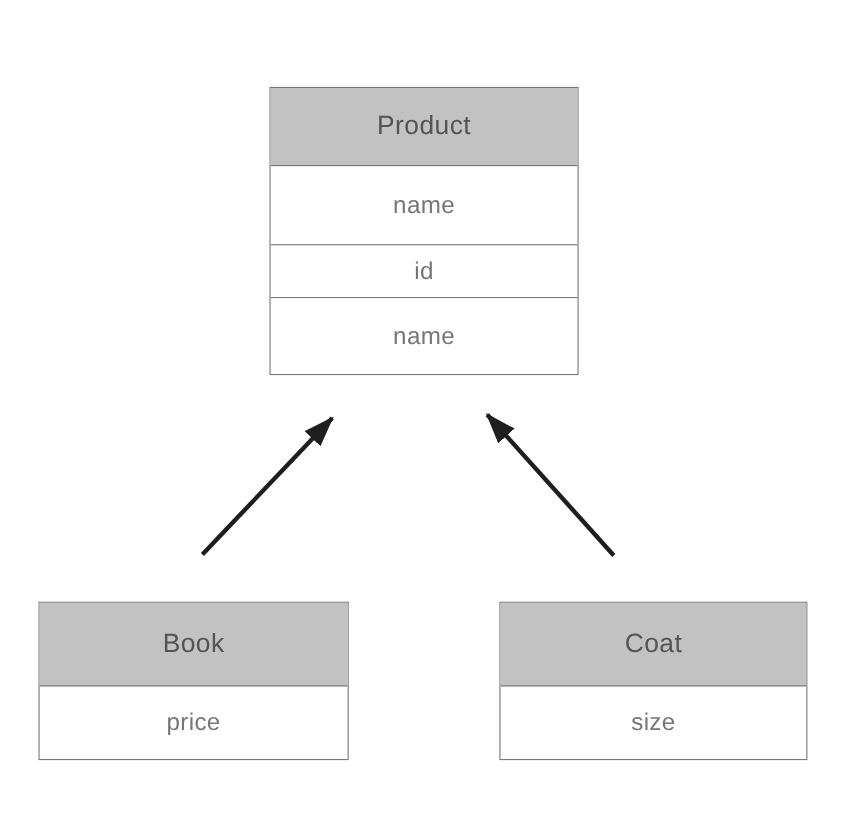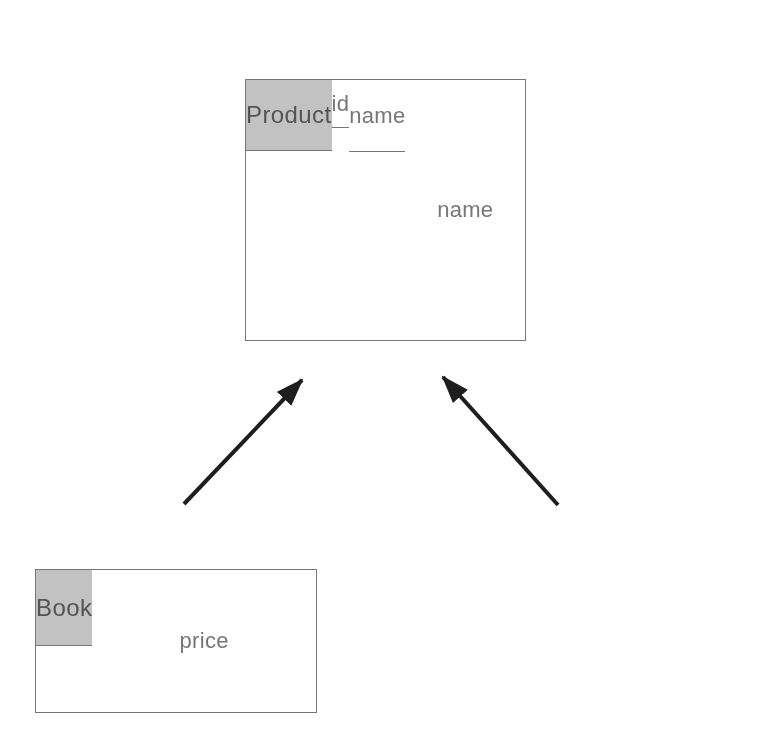--- a/index.html
+++ b/index.html
@@ -18,20 +18,21 @@
     background: var(--canvas-bg);
     font-family: "Liberation Sans", sans-serif;
     overflow: hidden;
   }
   .uml-box {
     position: absolute;
     box-sizing: border-box;
     border: 1px solid var(--border);
     background: #ffffff;
     display: flex;
+    flex-direction: column;
   }
   .uml-header {
     background: var(--header-fill);
     color: var(--header-text);
     font-size: 24px;
     letter-spacing: 0.4px;
     display: flex;
     align-items: center;
     justify-content: center;
     border-bottom: 1px solid var(--border);
@@ -49,51 +50,55 @@
   }
   .uml-row:last-child { border-bottom: none; flex: 1 1 auto; }
 
   
   .box-product { left: 245px; top: 79px; width: 281px; height: 262px; }
   .box-product .uml-header { height: 70px; }
   .box-product .row-0 { height: 47px; }
   .box-product .row-1 { height: 71px; }
 
   
-  .box-book { left: 35px; top: 569px; width: 282px; height: 144px; }
+  .box-book { left: 35px; top: 547px; width: 282px; height: 144px; }
   .box-book .uml-header { height: 75px; }
 
   
   .box-coat { left: 454px; top: 547px; width: 280px; height: 144px; }
   .box-coat .uml-header { height: 75px; }
 
   .arrow-layer {
     position: absolute;
     left: 0; top: 0;
     width: 784px; height: 750px;
     pointer-events: none;
   }
 </style>
 </head>
 <body>
 
 <div class="canvas">
 
   <div class="uml-box box-product">
     <div class="uml-header">Product</div>
+    <div class="uml-row row-1">name</div>
     <div class="uml-row row-0">id</div>
-    <div class="uml-row row-1">name</div>
     <div class="uml-row row-2">name</div>
   </div>
 
   <div class="uml-box box-book">
     <div class="uml-header">Book</div>
     <div class="uml-row">price</div>
   </div>
 
+  <div class="uml-box box-coat">
+    <div class="uml-header">Coat</div>
+    <div class="uml-row">size</div>
+  </div>
 
   <svg class="arrow-layer" viewBox="0 0 784 750" xmlns="http://www.w3.org/2000/svg">
     <defs>
       <marker id="arrowhead" markerWidth="8" markerHeight="6" refX="6.5" refY="2.5" orient="auto" markerUnits="strokeWidth">
         <polygon points="0 0, 7 2.5, 0 5" fill="var(--arrow)"></polygon>
       </marker>
     </defs>
     <line x1="184" y1="504" x2="302" y2="380" stroke="var(--arrow)" stroke-width="4" marker-end="url(#arrowhead)"></line>
     <line x1="558" y1="505" x2="443" y2="377" stroke="var(--arrow)" stroke-width="4" marker-end="url(#arrowhead)"></line>
   </svg>

